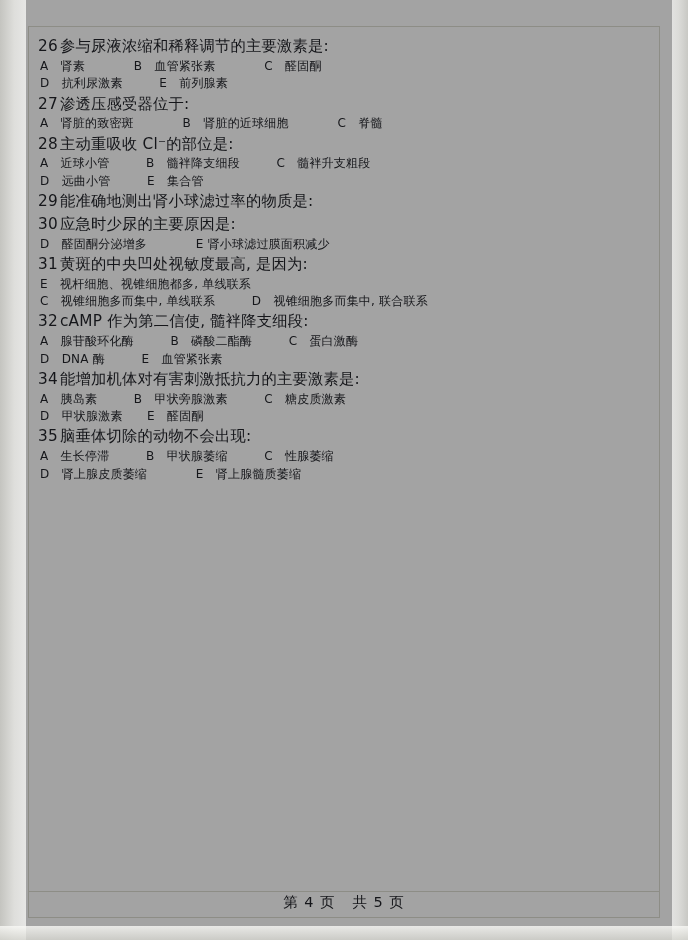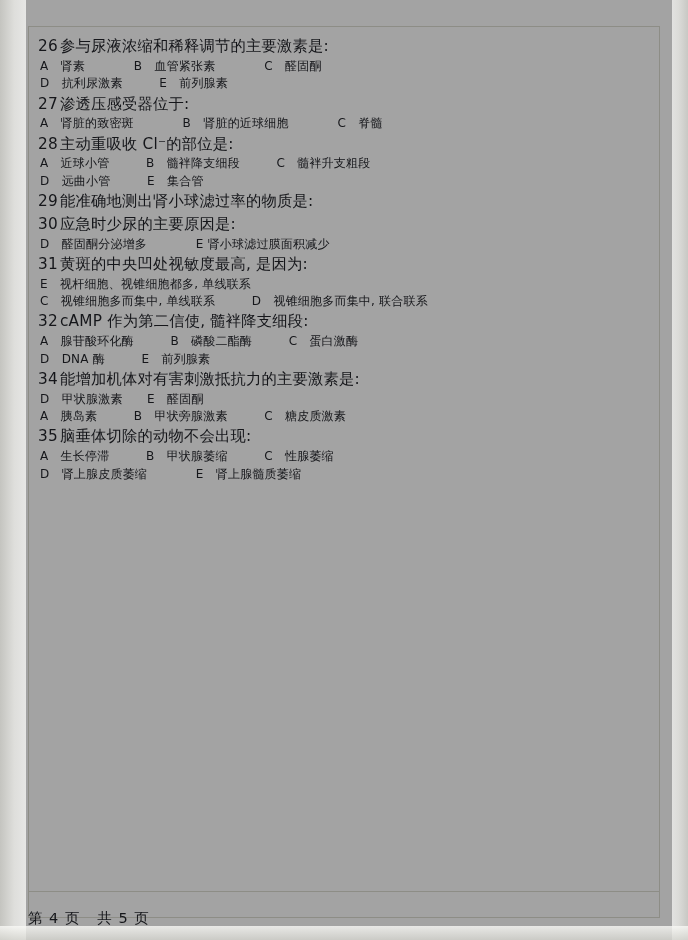--- a/index.html
+++ b/index.html
@@ -76,23 +76,23 @@
     letter-spacing: 0.2px;
     padding-left: 2px;
   }
   .num {
     display: inline-block;
     min-width: 22px;
   }
   .footer {
     position: absolute;
     left: 28px;
-    bottom: 12px;
+    bottom: 28px;
     width: 632px;
-    text-align: left;
+    text-align: center;
   }
   .footer-rule {
     position: absolute;
     left: 28px;
     bottom: 48px;
     width: 632px;
     height: 1px;
     background: #8d8d86;
   }
   .footer-text {
@@ -149,28 +149,28 @@
 
     <div class="q">
       <div class="q-stem"><span class="num">31</span><span>黄斑的中央凹处视敏度最高, 是因为:</span></div>
       <div class="q-line">E　视杆细胞、视锥细胞都多, 单线联系</div>
       <div class="q-line">C　视锥细胞多而集中, 单线联系　　　D　视锥细胞多而集中, 联合联系</div>
     </div>
 
     <div class="q">
       <div class="q-stem"><span class="num">32</span><span>cAMP 作为第二信使, 髓袢降支细段:</span></div>
       <div class="q-line">A　腺苷酸环化酶　　　B　磷酸二酯酶　　　C　蛋白激酶</div>
-      <div class="q-line">D　DNA 酶　　　E　前列腺素</div>
+      <div class="q-line">D　DNA 酶　　　E　血管紧张素</div>
     </div>
 
 
     <div class="q">
       <div class="q-stem"><span class="num">34</span><span>能增加机体对有害刺激抵抗力的主要激素是:</span></div>
+      <div class="q-line">A　胰岛素　　　B　甲状旁腺激素　　　C　糖皮质激素</div>
       <div class="q-line">D　甲状腺激素　　E　醛固酮</div>
-      <div class="q-line">A　胰岛素　　　B　甲状旁腺激素　　　C　糖皮质激素</div>
     </div>
 
     <div class="q">
       <div class="q-stem"><span class="num">35</span><span>脑垂体切除的动物不会出现:</span></div>
       <div class="q-line">A　生长停滞　　　B　甲状腺萎缩　　　C　性腺萎缩</div>
       <div class="q-line">D　肾上腺皮质萎缩　　　　E　肾上腺髓质萎缩</div>
     </div>
 
   </div>
 

